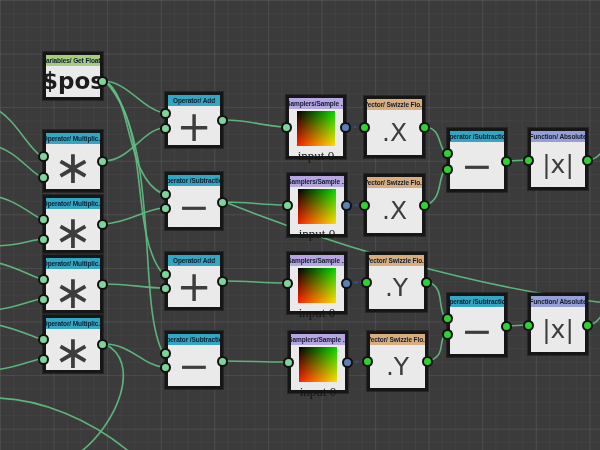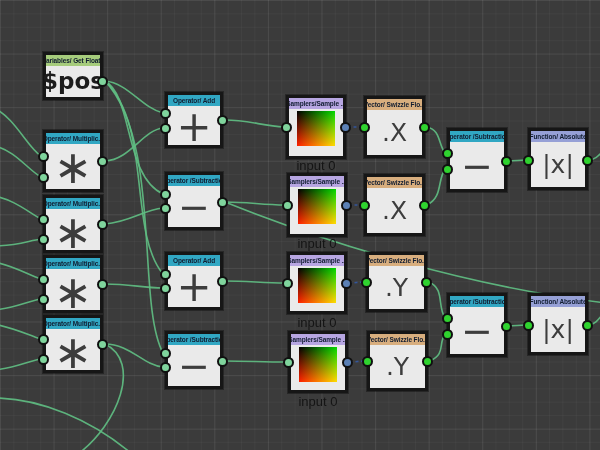--- a/index.html
+++ b/index.html
@@ -31,21 +31,21 @@
     flex:1;display:flex;align-items:center;justify-content:center;
     color:#3d3d3d;font-family:"DejaVu Sans",sans-serif;line-height:1;
   }
   .bod.bold{font-weight:bold;color:#1c1c1c;}
   .samp{flex:1;display:flex;flex-direction:column;align-items:center;justify-content:flex-start;}
   .samp-img{
     width:38px;height:35px;margin-top:2px;
     background-image:linear-gradient(to right,#000,#00d800),linear-gradient(to bottom,#000,#ff2000);
     background-blend-mode:screen;
   }
-  .caption{font-size:13px;color:#141414;margin-top:12px;font-family:Liberation Sans, sans-serif;}
+  .caption{font-size:13px;color:#141414;margin-top:2px;font-family:Liberation Serif, serif;}
   .port{
     position:absolute;width:11px;height:11px;border-radius:50%;
     border:2px solid #101010;box-sizing:border-box;z-index:3;
   }
 </style>
 </head>
 <body>
 
 <div id="canvas">
   <svg id="edges" viewBox="0 0 600 450" xmlns="http://www.w3.org/2000/svg">

